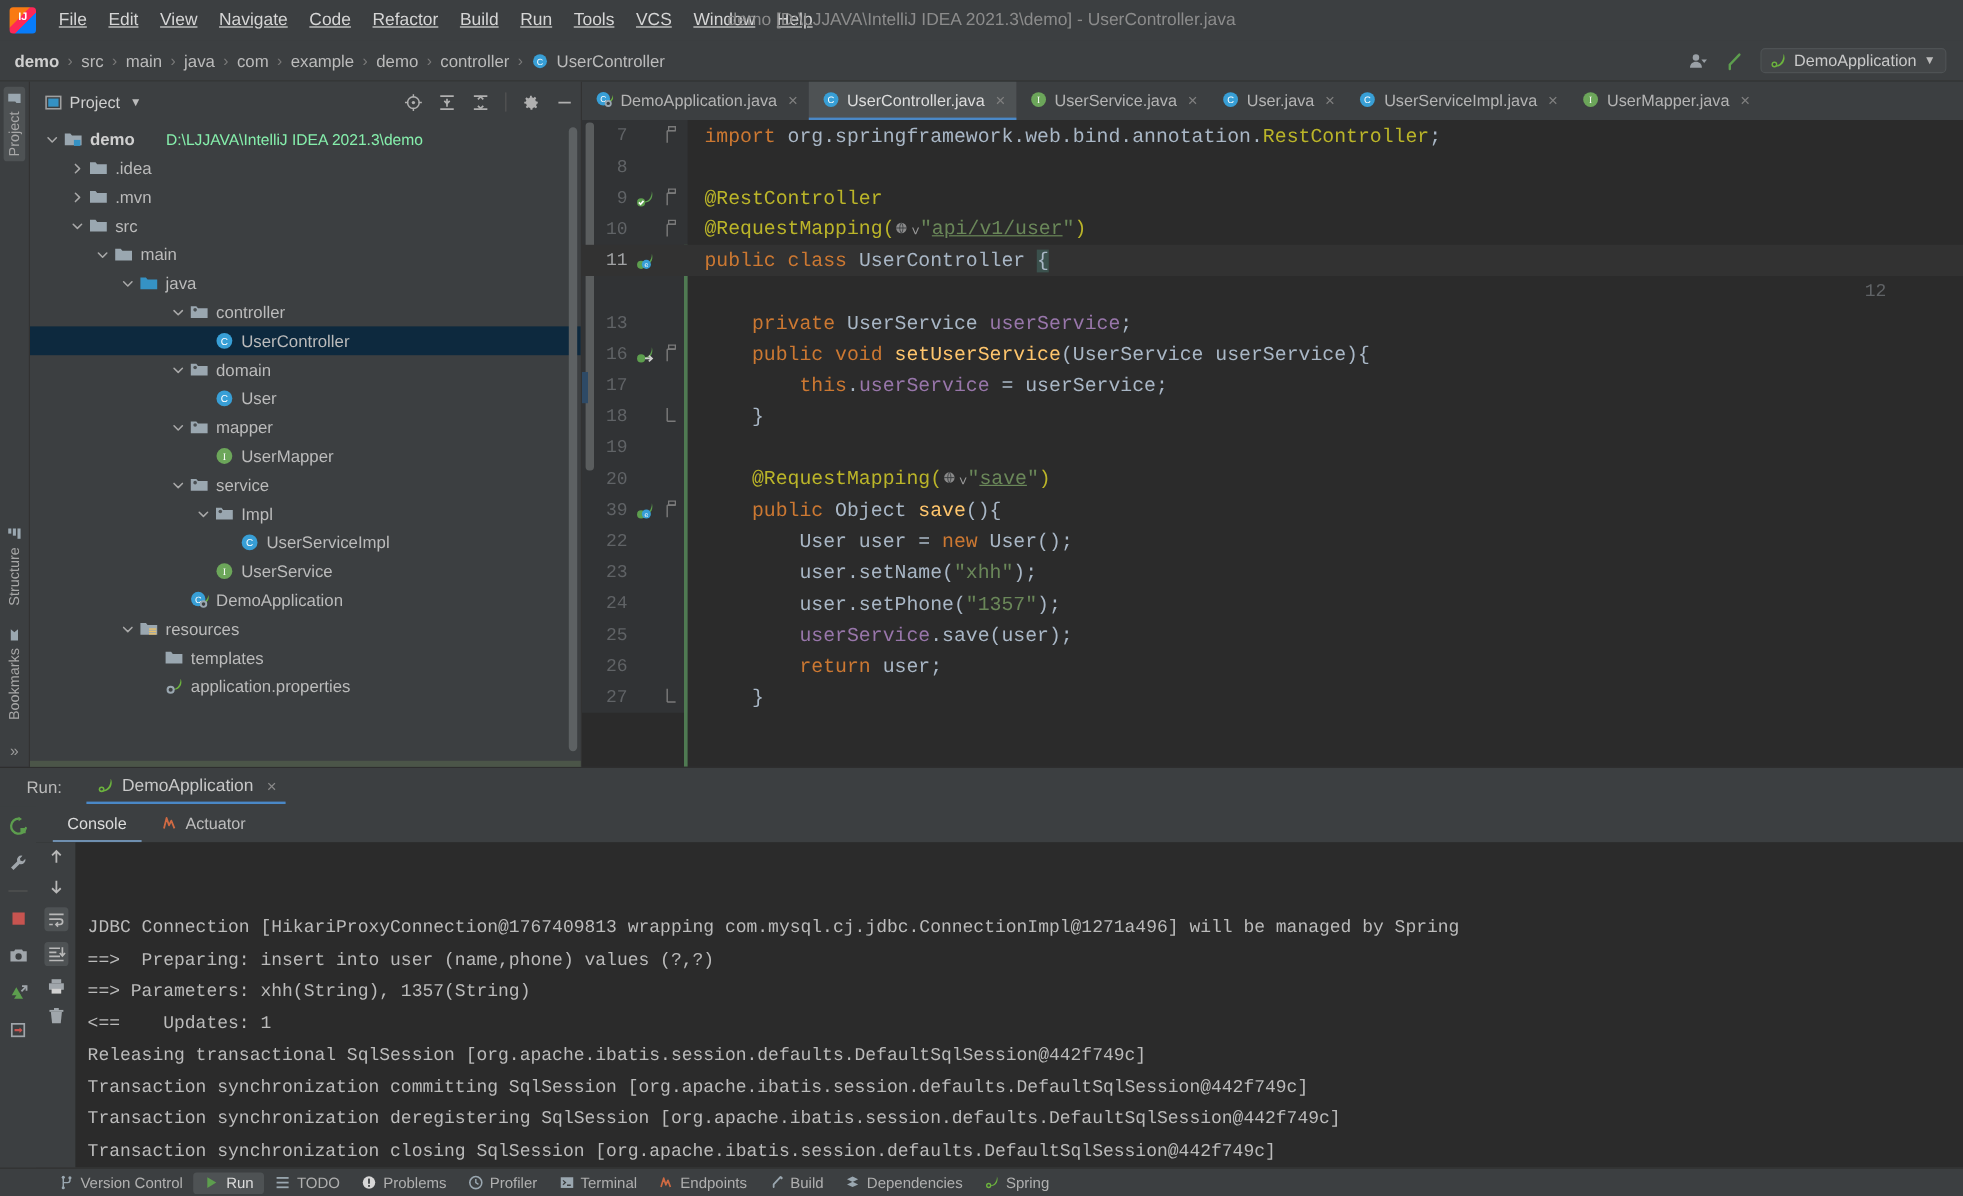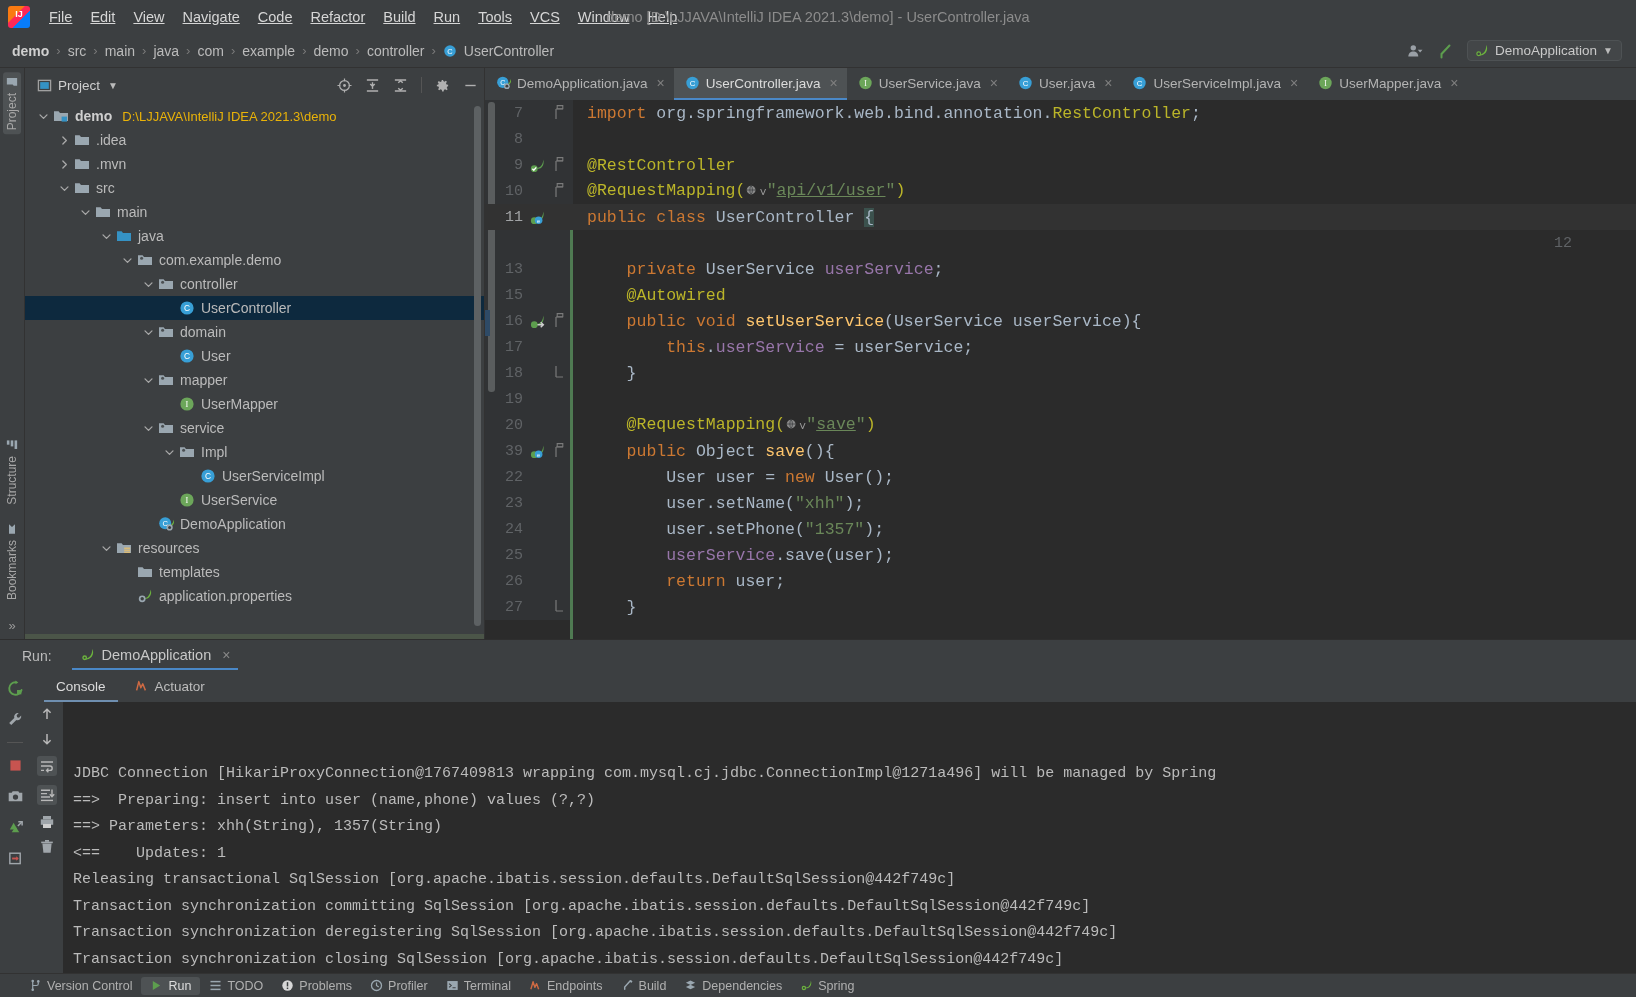--- a/index.html
+++ b/index.html
@@ -88,21 +88,21 @@
   }
   .tnode {
     height: 24px; display: flex; align-items: center; font-size: 14px;
     color: #bbbbbb; white-space: nowrap; cursor: default; padding-right: 6px;
   }
   .tnode.sel { background: #0d293e; }
   .arrow { width: 16px; flex: 0 0 16px; display: flex; align-items: center; justify-content: center; }
   .arrow svg { display: block; }
   .ticon { width: 19px; flex: 0 0 19px; margin-right: 5px; display: flex; align-items: center; justify-content: center; }
   .tlabel.bold { font-weight: bold; color: #cfcfcf; }
-  .tpath { color: #eab308; font-size: 13px; margin-left: 10px; }
+  .tpath { color: #86efac; font-size: 13px; margin-left: 26px; }
   .tree-scroll {
     position: absolute; right: 3px; top: 4px; width: 7px; height: 520px;
     background: #5d6163; border-radius: 4px;
   }
   .panel-bottom-line { height: 5px; background: #4b5548; flex: 0 0 5px; }
 
   
   .editor-col { flex: 1 1 auto; display: flex; flex-direction: column; min-width: 0; background: #2b2b2b; }
   .tabbar {
     height: 32px; background: #3c3f41; display: flex; align-items: stretch;
@@ -174,21 +174,21 @@
   }
   .console-out {
     flex: 1 1 auto; overflow: hidden; padding: 6px 0 0 10px;
     font-family: "Liberation Mono", monospace; font-size: 15px; color: #bbbbbb;
     line-height: 26.5px; white-space: pre; background: #2b2b2b;
   }
 
   
   .statusbar {
     height: 24px; flex: 0 0 24px; background: #3c3f41; display: flex; align-items: center;
-    padding-left: 20px; gap: 0; border-top: 1px solid #323232;
+    padding-left: 40px; gap: 0; border-top: 1px solid #323232;
   }
   .sb-item {
     display: flex; align-items: center; gap: 5px; font-size: 12.5px; color: #b0b0b0;
     padding: 2px 9px; cursor: default; white-space: nowrap;
   }
   .sb-item.active { background: #4e5254; border-radius: 3px; color: #dcdcdc; }
   .sq { width: 13px; height: 13px; flex: 0 0 13px; display: flex; align-items: center; justify-content: center; }
 
   svg { shape-rendering: geometricPrecision; }
 </style>
@@ -425,34 +425,20 @@
                   <path d="M2.2 4.2L6 8l3.8-3.8" stroke="#a9a9a9" stroke-width="1.4" fill="none" stroke-linecap="round" stroke-linejoin="round"></path>
                 </svg>
               </span>
               <span class="ticon">
                 <svg width="16" height="16" viewBox="0 0 16 16">
                   <path d="M1 3.2h4.6L7 4.9h8v8.1H1z" fill="#3592c4"></path>
                 </svg>
               </span>
               <span class="tlabel">java</span>
             </div>
-            <div class="tnode" style="padding-left: 94px;">
-              <span class="arrow">
-                <svg width="11" height="11" viewBox="0 0 12 12">
-                  <path d="M2.2 4.2L6 8l3.8-3.8" stroke="#a9a9a9" stroke-width="1.4" fill="none" stroke-linecap="round" stroke-linejoin="round"></path>
-                </svg>
-              </span>
-              <span class="ticon">
-                <svg width="16" height="16" viewBox="0 0 16 16">
-                  <path d="M1 3.2h4.6L7 4.9h8v8.1H1z" fill="#9aa7b0"></path>
-                  <circle cx="4.6" cy="6.2" r="1.5" fill="#4a4f52"></circle>
-                </svg>
-              </span>
-              <span class="tlabel">com.example.demo</span>
-            </div>
             <div class="tnode" style="padding-left: 115px;">
               <span class="arrow">
                 <svg width="11" height="11" viewBox="0 0 12 12">
                   <path d="M2.2 4.2L6 8l3.8-3.8" stroke="#a9a9a9" stroke-width="1.4" fill="none" stroke-linecap="round" stroke-linejoin="round"></path>
                 </svg>
               </span>
               <span class="ticon">
                 <svg width="16" height="16" viewBox="0 0 16 16">
                   <path d="M1 3.2h4.6L7 4.9h8v8.1H1z" fill="#9aa7b0"></path>
                   <circle cx="4.6" cy="6.2" r="1.5" fill="#4a4f52"></circle>
@@ -764,26 +750,20 @@
                 <span class="ln">12</span>
                 <span class="gmark"></span>
                 <span class="fold"></span>
                 <span class="code-text"></span>
               </div>
               <div class="code-row" style="position: relative; z-index: 5;">
                 <span class="ln">13</span>
                 <span class="gmark"></span>
                 <span class="fold"></span>
                 <span class="code-text">    <span class="kw">private </span><span class="plain">UserService </span><span class="fld">userService</span><span class="plain">;</span></span>
-              </div>
-              <div class="code-row" style="position: relative; z-index: 5;">
-                <span class="ln">15</span>
-                <span class="gmark"></span>
-                <span class="fold"></span>
-                <span class="code-text">    <span class="ann">@Autowired</span></span>
               </div>
               <div class="code-row" style="position: relative; z-index: 5;">
                 <span class="ln">16</span>
                 <span class="gmark">
                   <svg width="17" height="17" viewBox="0 0 18 18">
                     <path d="M15 2.6c1 2.6.6 6.3-1.8 8.4-2.2 2-5.4 1.9-7 .4 2 .7 4.5.1 6.3-1.6 1.8-1.8 2.7-4.8 2.5-7.2z" fill="#5d9e4e"></path>
                     <circle cx="5.6" cy="12.4" r="3.6" fill="#5d9e4e"></circle>
                     <path d="M9 12.4h6M12.4 9.8l2.8 2.6-2.8 2.6" stroke="#cfcfcf" stroke-width="1.5" fill="none"></path>
                   </svg>
                 </span>

